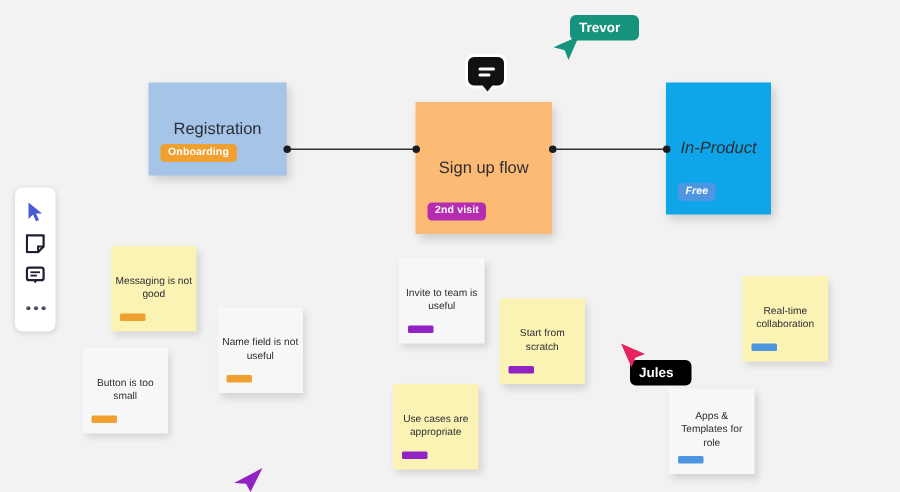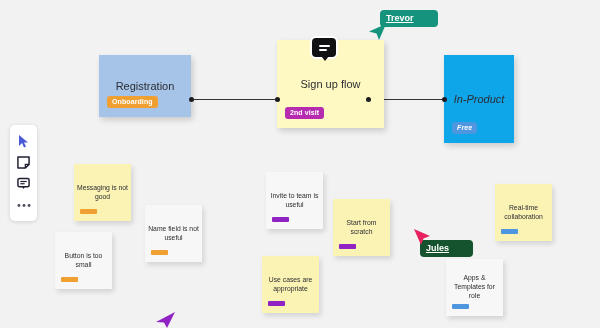--- a/index.html
+++ b/index.html
@@ -120,44 +120,43 @@
     border-radius: 1px;
   }
 
   
   .cursor { position: absolute; z-index: 50; }
   .cursor-label {
     position: absolute;
     font-size: 9px;
     font-weight: bold;
     color: #ffffff;
-    padding: 3px 24px 4px 6px;
+    padding: 3px 12px 4px 6px;
     border-radius: 4px;
     white-space: nowrap;
-    text-decoration: underline;
   }
 </style>
 </head>
 <body>
 
 <div id="board">
 
   <div class="conn" style="left:191px; top:99px; width:86px;"></div>
   <div class="conn" style="left:368px; top:99px; width:76px;"></div>
   <div class="dot" style="left:189px; top:96.5px;"></div>
   <div class="dot" style="left:275px; top:96.5px;"></div>
   <div class="dot" style="left:366px; top:96.5px;"></div>
   <div class="dot" style="left:442px; top:96.5px;"></div>
 
   <div class="card" style="left:99px; top:55px; width:92px; height:62px; background:#a6c4e7;">
     <div class="card-title">Registration</div>
     <div class="card-tag" style="background:#f0a030;">Onboarding</div>
   </div>
 
-  <div class="card" style="left:277px; top:40px; width:107px; height:88px; background:#fef9c3;">
+  <div class="card" style="left:277px; top:68px; width:91px; height:88px; background:#fdba74;">
     <div class="card-title">Sign up flow</div>
     <div class="card-tag" style="background:#b52cb0;">2nd visit</div>
   </div>
 
   <div class="card" style="left:444px; top:55px; width:70px; height:88px; background:#0ea5e9;font-style:italic;">
     <div class="card-title">In-Product</div>
     <div class="card-tag" style="background:#4e96e0;">Free</div>
   </div>
 
   <div id="comment-badge">
@@ -241,21 +240,21 @@
       <path d="M18 2 L1 9.5 L8.5 11.5 L11 18 Z" fill="#15937c"></path>
     </svg>
   </div>
   <div class="cursor-label" style="left:380px; top:10px; background:#15937c;">Trevor</div>
 
   <div class="cursor" style="left:412px; top:227px;">
     <svg width="20" height="20" viewBox="0 0 20 20" aria-hidden="true">
       <path d="M2 2 L9 18 L11.5 11.5 L18 9 Z" fill="#e8225e"></path>
     </svg>
   </div>
-  <div class="cursor-label" style="left:420px; top:240px; background:#14532d;">Jules</div>
+  <div class="cursor-label" style="left:420px; top:240px; background:#000000;">Jules</div>
 
   <div class="cursor" style="left:155px; top:310px;">
     <svg width="22" height="20" viewBox="0 0 22 20" aria-hidden="true">
       <path d="M20 2 L1 12 L9 12.5 L12 18 Z" fill="#9123c4"></path>
     </svg>
   </div>
 
 </div>
 
 </body></html>

